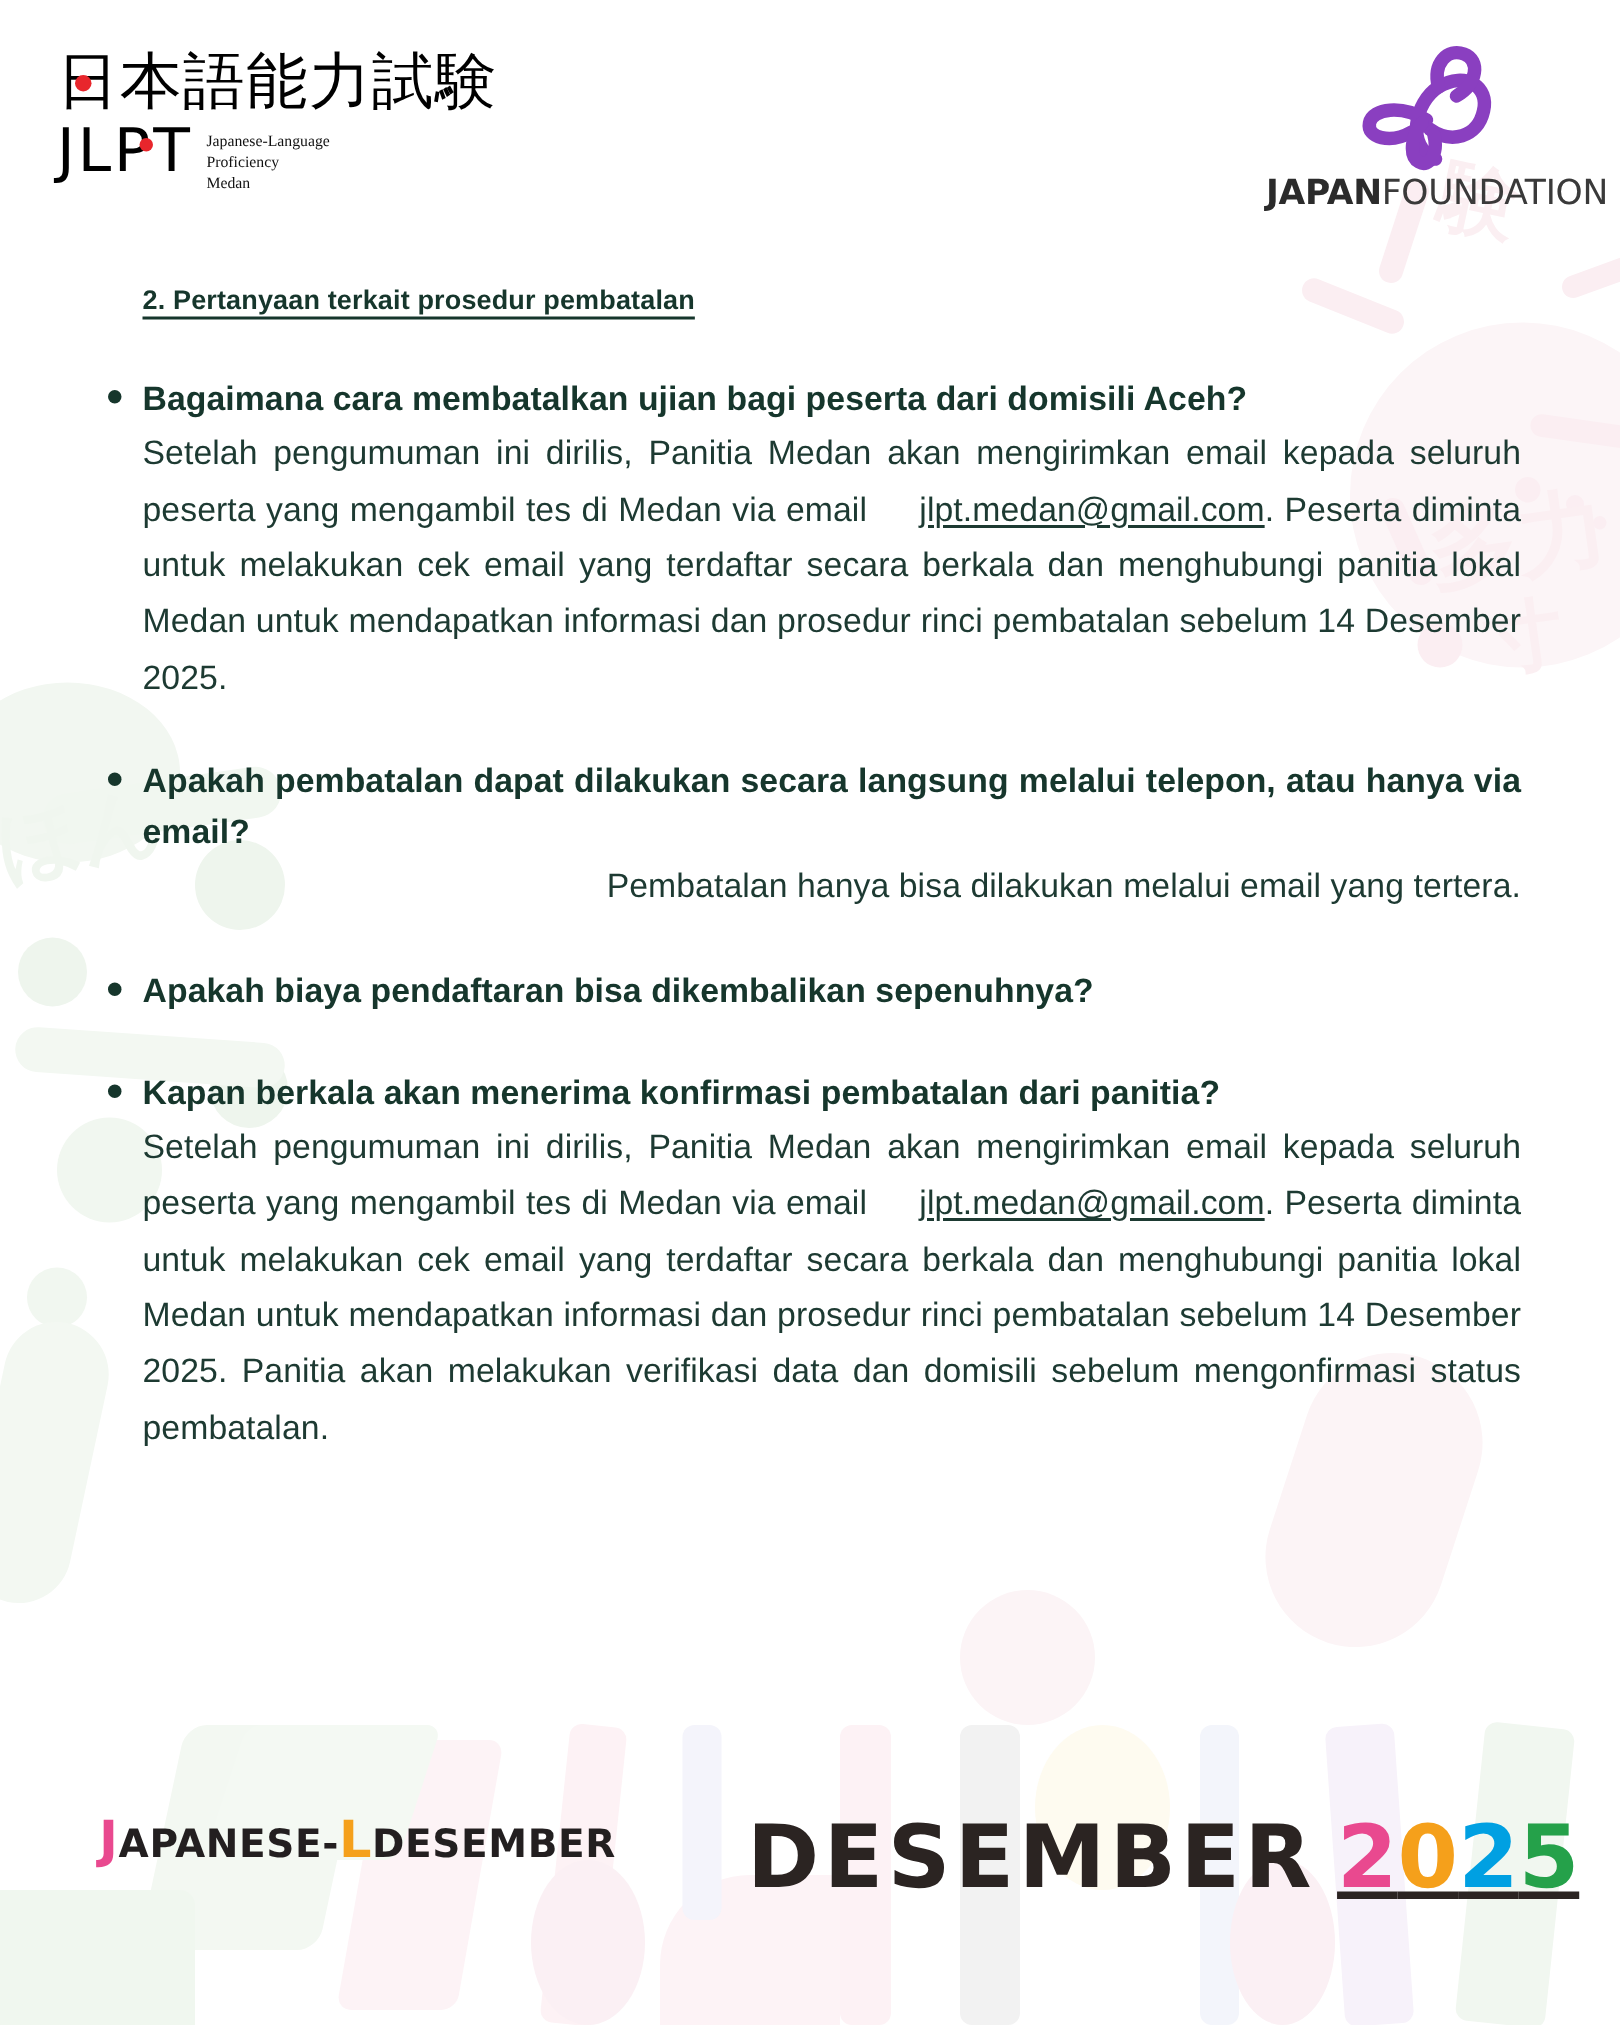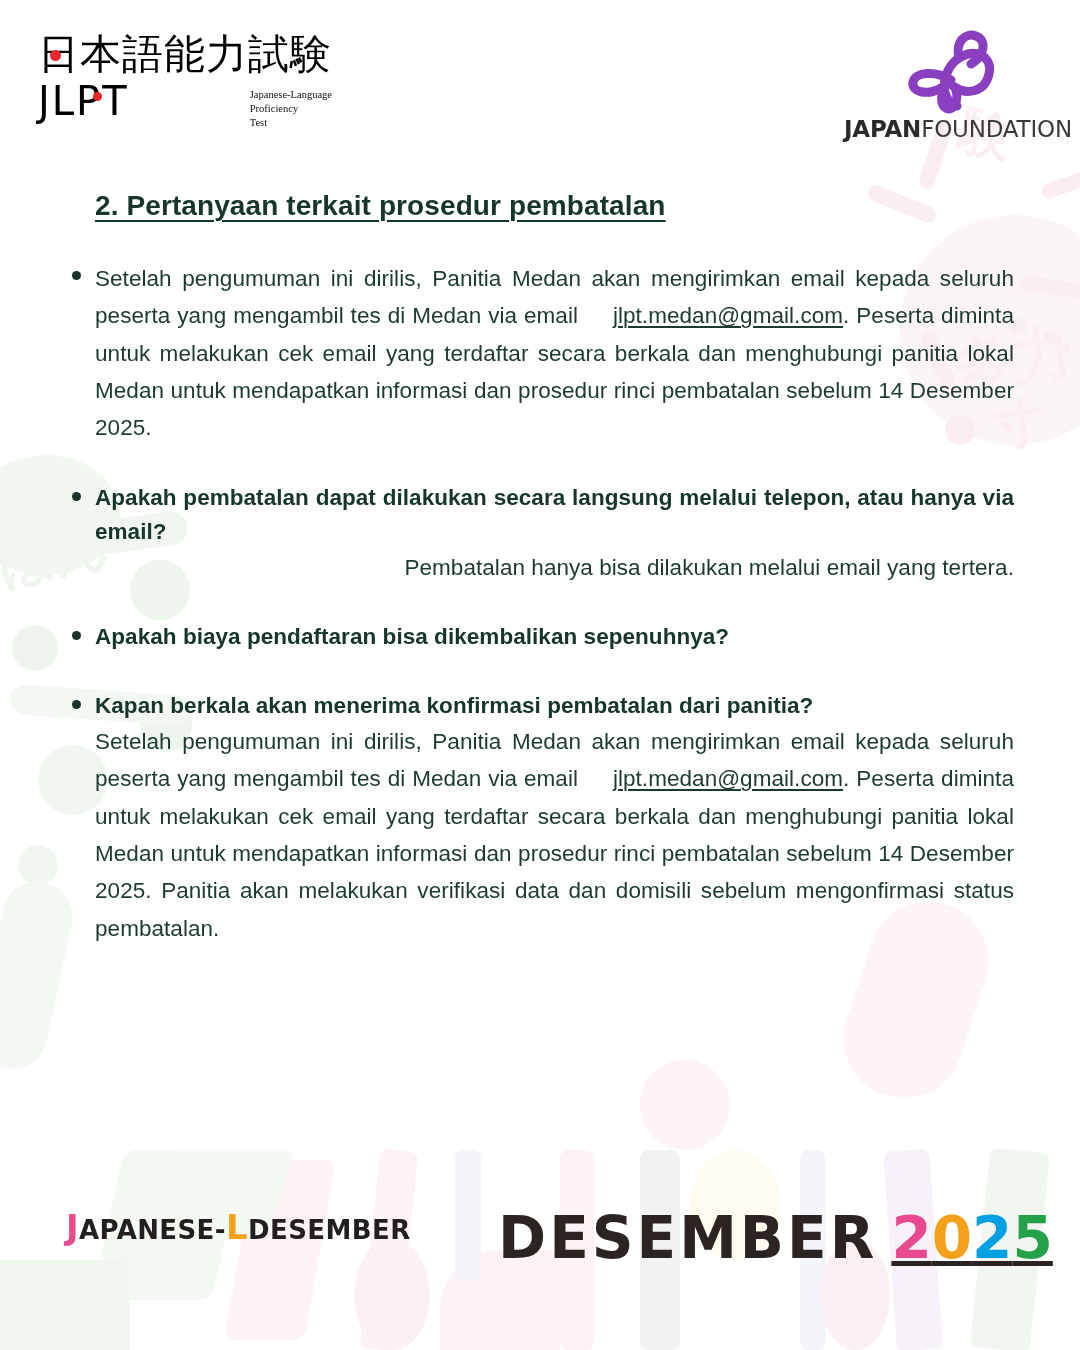--- a/index.html
+++ b/index.html
@@ -81,21 +81,20 @@
     height: 11px;
     border-radius: 50%;
     background: #e8262c;
     left: 12px;
     top: 16px;
   }
   .jlpt-row {
     display: flex;
     align-items: flex-start;
     margin-top: 7px;
-    justify-content: space-between;
   }
   .jlpt-word {
     position: relative;
     font-family: "DejaVu Sans", sans-serif;
     font-size: 40px;
     line-height: 0.95;
     letter-spacing: 2px;
     color: #000;
     font-weight: 400;
   }
@@ -138,21 +137,21 @@
 
   
   .content {
     position: absolute;
     top: 190px;
     left: 62px;
     width: 952px;
   }
 
   .section-title {
-    font-size: 28px;
+    font-size: 18px;
     font-weight: 700;
     color: #16362c;
     text-decoration: underline;
     text-underline-offset: 5px;
     text-decoration-thickness: 2px;
     letter-spacing: 0.1px;
     margin-left: 33px;
     margin-bottom: 38px;
   }
 
@@ -292,21 +291,21 @@
         <span class="kanji-box">日本語能力試験</span>
       <span class="kanji-dot"></span></div>
       <div class="jlpt-row">
         <div class="jlpt-word">
           <span>JLPT</span>
           <span class="pdot"></span>
         </div>
         <div class="jlpt-sub">
           <div>Japanese-Language</div>
           <div>Proficiency</div>
-          <div>Test</div>
+          <div>Medan</div>
         </div>
       </div>
     </div>
 
     <div class="jf-logo">
       <svg class="jf-butterfly" width="112" height="86" viewBox="0 0 112 86">
         <g fill="none" stroke="#8a3fc0" stroke-width="9" stroke-linecap="round">
           <path d="M64 78 C 44 70, 50 40, 66 30 C 84 19, 100 30, 96 46 C 92 64, 74 68, 60 58"></path>
           <path d="M66 30 C 62 14, 72 4, 83 8 C 94 12, 92 28, 78 36"></path>
           <path d="M58 52 C 42 42, 22 44, 20 54 C 18 64, 34 68, 48 60"></path>
@@ -318,20 +317,21 @@
       </div>
     </div>
   </div>
 
   <div class="content">
 
     <div class="section-title">2. Pertanyaan terkait prosedur pembatalan</div>
 
     <div class="qa">
       <span class="dot"></span>
+      <div class="q">Bagaimana cara membatalkan ujian bagi peserta dari domisili Aceh?</div>
       <div class="a"><span>Setelah pengumuman ini dirilis, Panitia Medan akan mengirimkan email kepada seluruh peserta yang mengambil tes di Medan via email </span><span class="mail">jlpt.medan@gmail.com</span><span>. Peserta diminta untuk melakukan cek email yang terdaftar secara berkala dan menghubungi panitia lokal Medan untuk mendapatkan informasi dan prosedur rinci pembatalan sebelum 14 Desember 2025.</span></div>
     </div>
 
     <div class="qa">
       <span class="dot"></span>
       <div class="q">Apakah pembatalan dapat dilakukan secara langsung melalui telepon, atau hanya via email?</div>
       <div class="a left">Pembatalan hanya bisa dilakukan melalui email yang tertera.</div>
     </div>
 
     <div class="qa">

